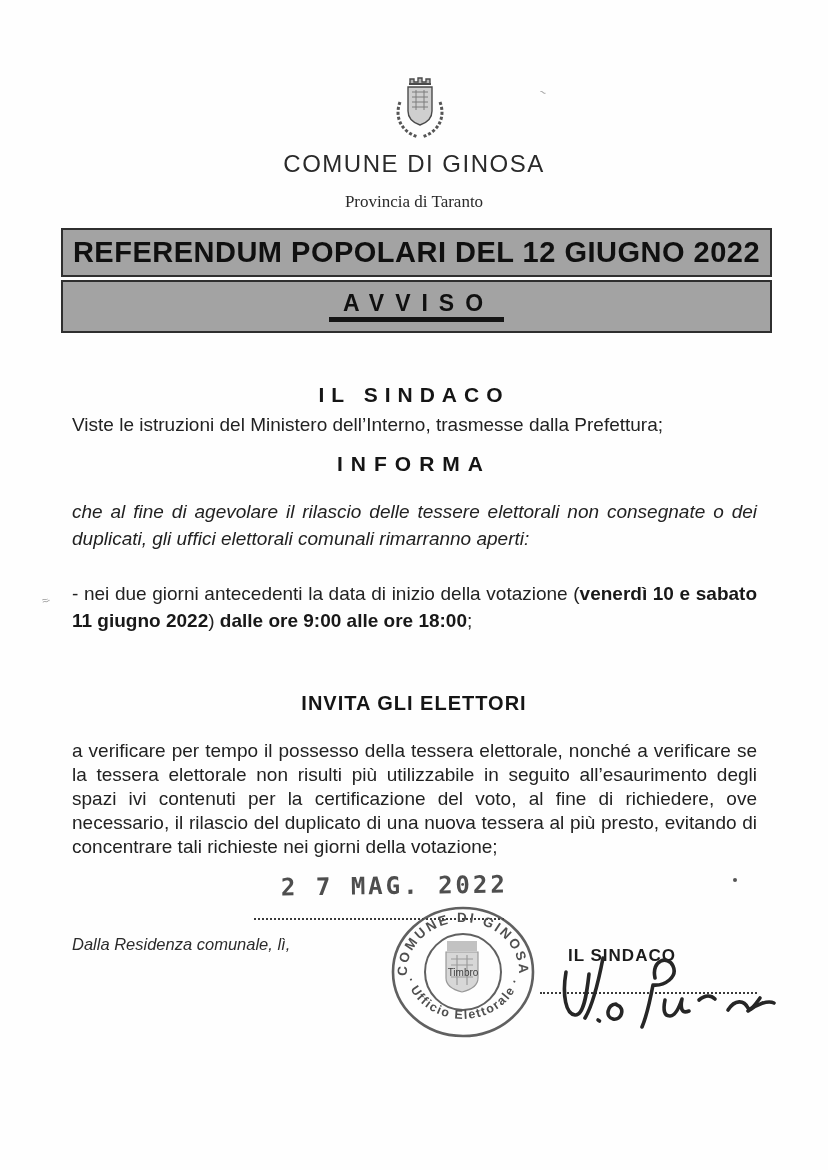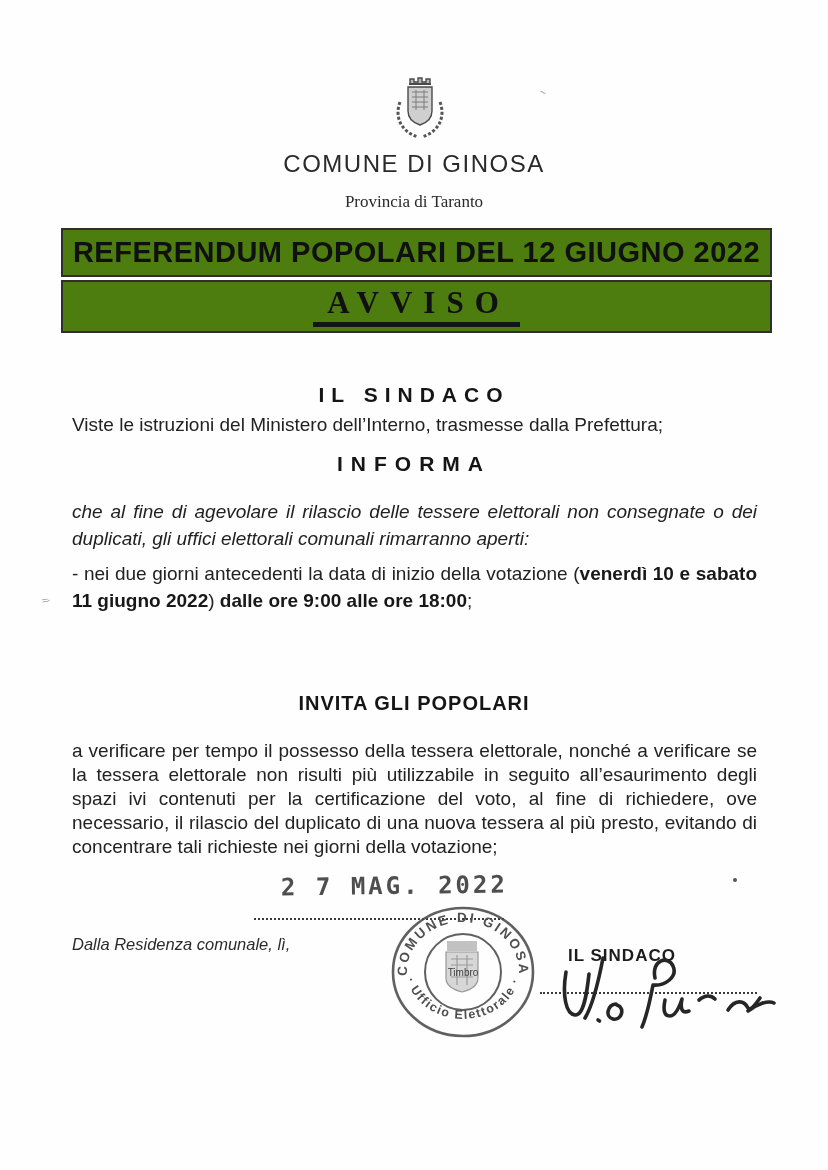--- a/index.html
+++ b/index.html
@@ -8,41 +8,41 @@
     font-family:"Liberation Sans", sans-serif; color:#1e1e1e; overflow:hidden;
     margin:0 auto;
   }
   .abs{position:absolute;}
   .centered{left:0; width:828px; text-align:center;}
   
   #municipality{top:150px; font-size:24px; letter-spacing:1.5px; color:#2a2a2a;}
   #province{top:192px; font-size:17px; color:#2a2a2a;font-family:Liberation Serif, serif;}
   
   .banner-box{
-    left:61px; width:711px; border:2px solid #2f2f2f; background:#4d7c0f;
+    left:61px; width:711px; border:2px solid #2f2f2f; background:#a3a3a3;
     display:flex; align-items:center; justify-content:center; box-sizing:border-box;
   }
   #box-title{top:228px; height:49px;}
   #box-title .t{font-size:29px; font-weight:bold; letter-spacing:.5px; color:#101010; white-space:nowrap;}
   #box-avviso{top:280px; height:53px;}
   #box-avviso .t{
-    font-size:31px; font-weight:bold; letter-spacing:11px; color:#101010;
-    border-bottom:5px solid #151515; padding:0 10px 1px 14px; line-height:1.1;font-family:Liberation Serif, serif;
+    font-size:23px; font-weight:bold; letter-spacing:11px; color:#101010;
+    border-bottom:5px solid #151515; padding:0 10px 1px 14px; line-height:1.1;
   }
   
   .heading{font-weight:bold; color:#151515;}
   #h-sindaco{top:383px; font-size:21px; letter-spacing:7px;}
   #h-informa{top:452px; font-size:21px; letter-spacing:8px;}
   #h-invita{top:692px; font-size:20px; letter-spacing:1px;}
   
   .para{left:72px; width:685px; font-size:19px; line-height:27px; color:#222;}
   #premise{top:411px;}
   #intro{top:498px; text-align:justify;font-style:italic;}
   .bullet{text-align:justify;}
-  #bullet1{top:560px;}
+  #bullet1{top:580px;}
   #bullet2{top:620px;}
   #closing{top:739px; line-height:24px; text-align:justify;}
   .b{font-weight:bold; color:#181818;}
   
   #date-stamp{
     left:281px; top:872px; font-family:"DejaVu Sans Mono", monospace;
     font-size:24px; letter-spacing:3px; color:#4e4e4e; transform:rotate(-.8deg);
     white-space:nowrap; font-weight:bold;
   }
   #place-line{left:72px; top:903px; font-size:16.5px; font-style:italic; color:#2b2b2b; white-space:nowrap;margin-top:32px;}
@@ -89,21 +89,21 @@
 
   <div class="abs centered heading" id="h-informa">INFORMA</div>
 
   <div class="abs para" id="premise">Viste le istruzioni del Ministero dell’Interno, trasmesse dalla Prefettura;</div>
 
   <div class="abs para" id="intro">che al fine di agevolare il rilascio delle tessere elettorali non consegnate o dei duplicati, gli uffici elettorali comunali rimarranno aperti:</div>
 
   <div class="abs para bullet" id="bullet1"><span>- nei due giorni antecedenti la data di inizio della votazione (</span><span class="b">venerdì 10 e sabato 11 giugno 2022</span><span>) </span><span class="b">dalle ore 9:00 alle ore 18:00</span><span>;</span></div>
 
 
-  <div class="abs centered heading" id="h-invita">INVITA GLI POPOLARI</div>
+  <div class="abs centered heading" id="h-invita">INVITA GLI ELETTORI</div>
 
   <div class="abs para" id="closing">a verificare per tempo il possesso della tessera elettorale, nonché a verificare se la tessera elettorale non risulti più utilizzabile in seguito all’esaurimento degli spazi ivi contenuti per la certificazione del voto, al fine di richiedere, ove necessario, il rilascio del duplicato di una nuova tessera al più presto, evitando di concentrare tali richieste nei giorni della votazione;</div>
 
   <div class="abs" id="date-stamp">2 7 MAG. 2022</div>
 
   <div class="abs" id="place-line">Dalla Residenza comunale, lì, </div>
   <div class="abs dotline" id="dots-place"></div>
 
   <div class="abs" id="footer-sindaco">IL SINDACO</div>
   <div class="abs dotline" id="dots-sign"></div>

